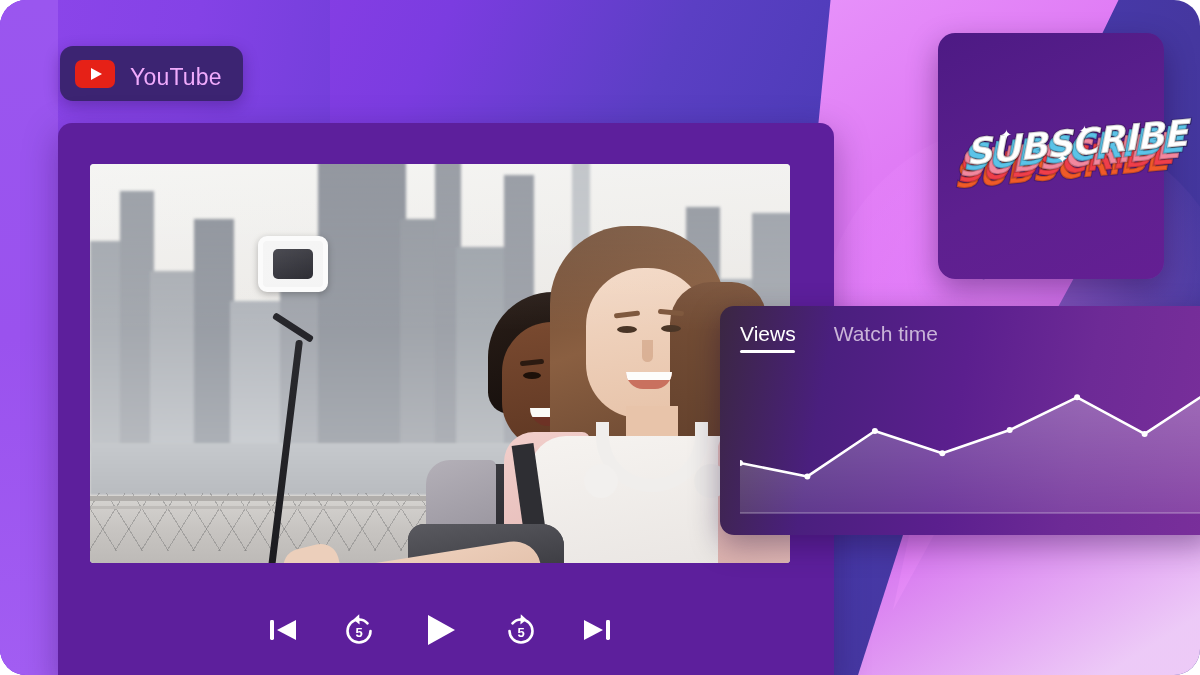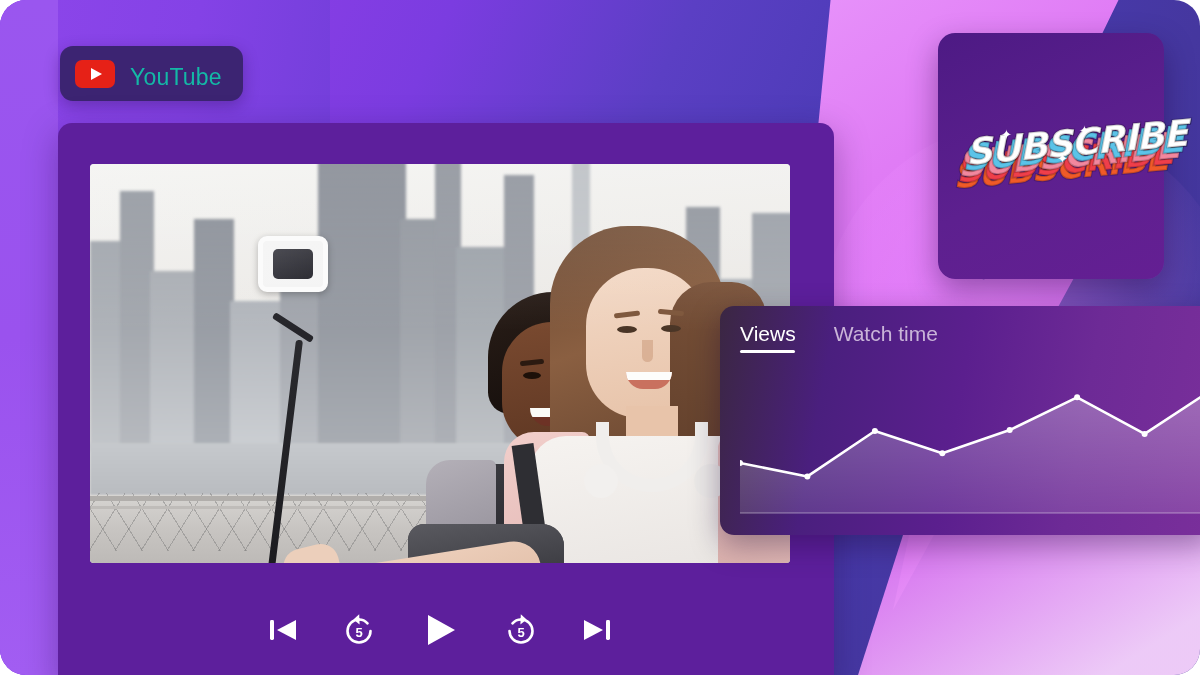--- a/index.html
+++ b/index.html
@@ -62,21 +62,21 @@
     flex: none;
   }
   .yt-play-box .tri {
     width: 0; height: 0;
     border-left: 11px solid #fff;
     border-top: 6.5px solid transparent;
     border-bottom: 6.5px solid transparent;
     margin-left: 3px;
   }
   .yt-label {
-    color: #14b8a6; font-size: 23px; letter-spacing: .2px; margin-top: 8px;
+    color: #f0abfc; font-size: 23px; letter-spacing: .2px; margin-top: 8px;
   }
 
   
   .player-card {
     position: absolute; left: 58px; top: 123px;
     width: 776px; height: 560px;
     background: #5d1f9c;
     border-radius: 14px 14px 0 0;
     box-shadow: 0 10px 34px rgba(35,8,70,.34);
   }

